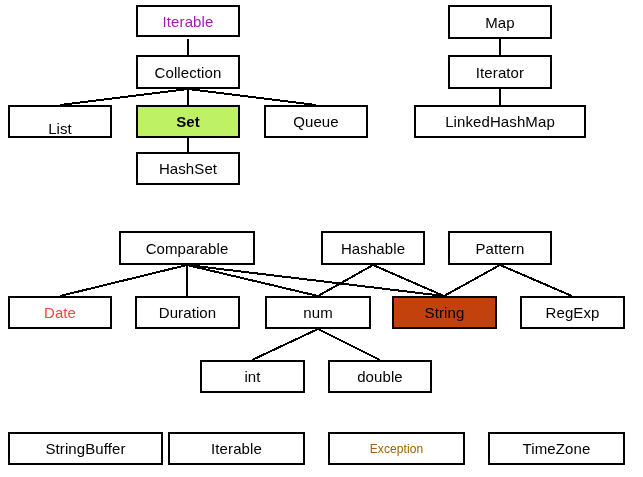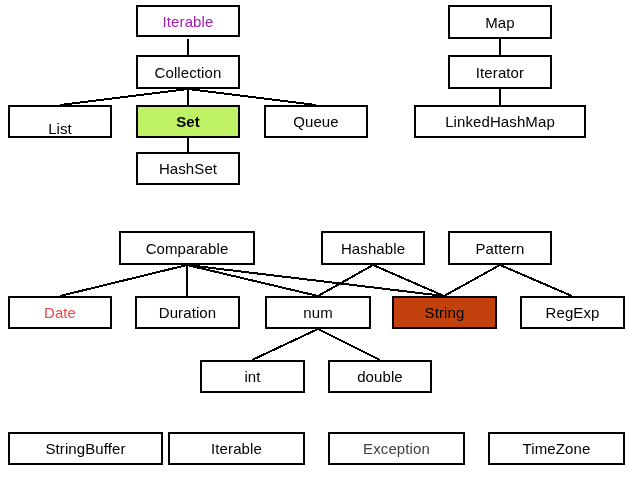--- a/index.html
+++ b/index.html
@@ -125,20 +125,20 @@
       </div>
       <div class="node" style="left: 328px; top: 360px; width: 104px; height: 33px; border-color: rgb(0, 0, 0); border-width: 2px; background: rgb(255, 255, 255); color: rgb(0, 0, 0); font-size: 15px;">
         <span class="node-label">double</span>
       </div>
       <div class="node" style="left: 8px; top: 432px; width: 155px; height: 33px; border-color: rgb(0, 0, 0); border-width: 2px; background: rgb(255, 255, 255); color: rgb(0, 0, 0); font-size: 15px;">
         <span class="node-label">StringBuffer</span>
       </div>
       <div class="node" style="left: 168px; top: 432px; width: 137px; height: 33px; border-color: rgb(0, 0, 0); border-width: 2px; background: rgb(255, 255, 255); color: rgb(0, 0, 0); font-size: 15px;">
         <span class="node-label">Iterable</span>
       </div>
-      <div class="node" style="left: 328px; top: 432px; width: 137px; height: 33px; border-color: rgb(0, 0, 0); border-width: 2px; background: rgb(255, 255, 255); color: #404040; font-size: 15px;">
+      <div class="node" style="left: 328px; top: 432px; width: 137px; height: 33px; border-color: rgb(0, 0, 0); border-width: 2px; background: rgb(255, 255, 255); color: #a16207; font-size: 12px;">
         <span class="node-label">Exception</span>
       </div>
       <div class="node" style="left: 488px; top: 432px; width: 137px; height: 33px; border-color: rgb(0, 0, 0); border-width: 2px; background: rgb(255, 255, 255); color: rgb(0, 0, 0); font-size: 15px;">
         <span class="node-label">TimeZone</span>
       </div>
     </div>
 </div>
 
 </body></html>

